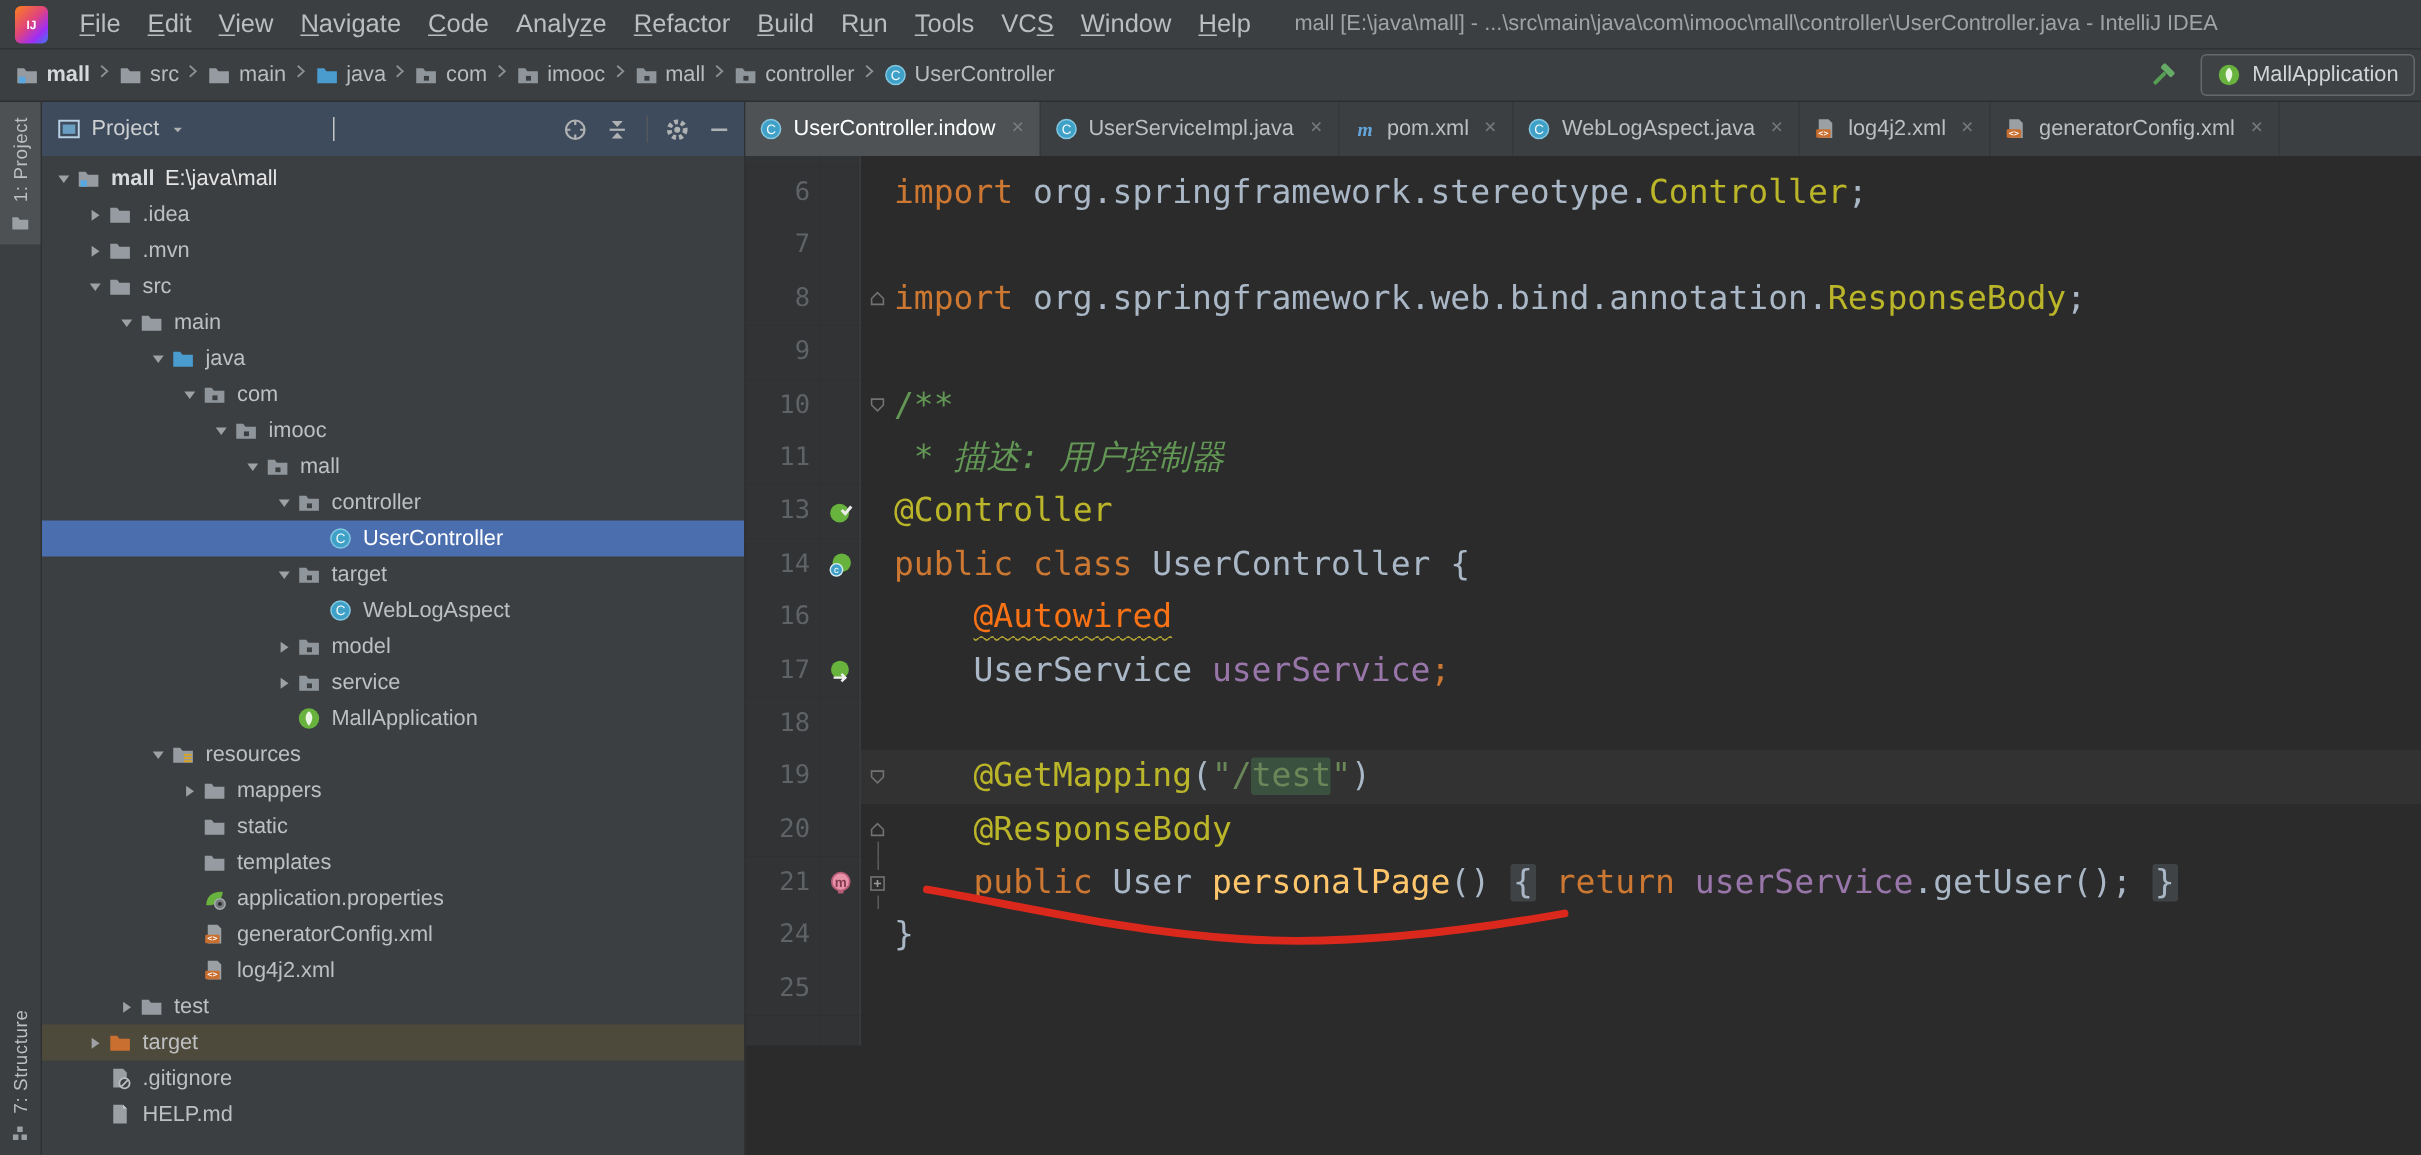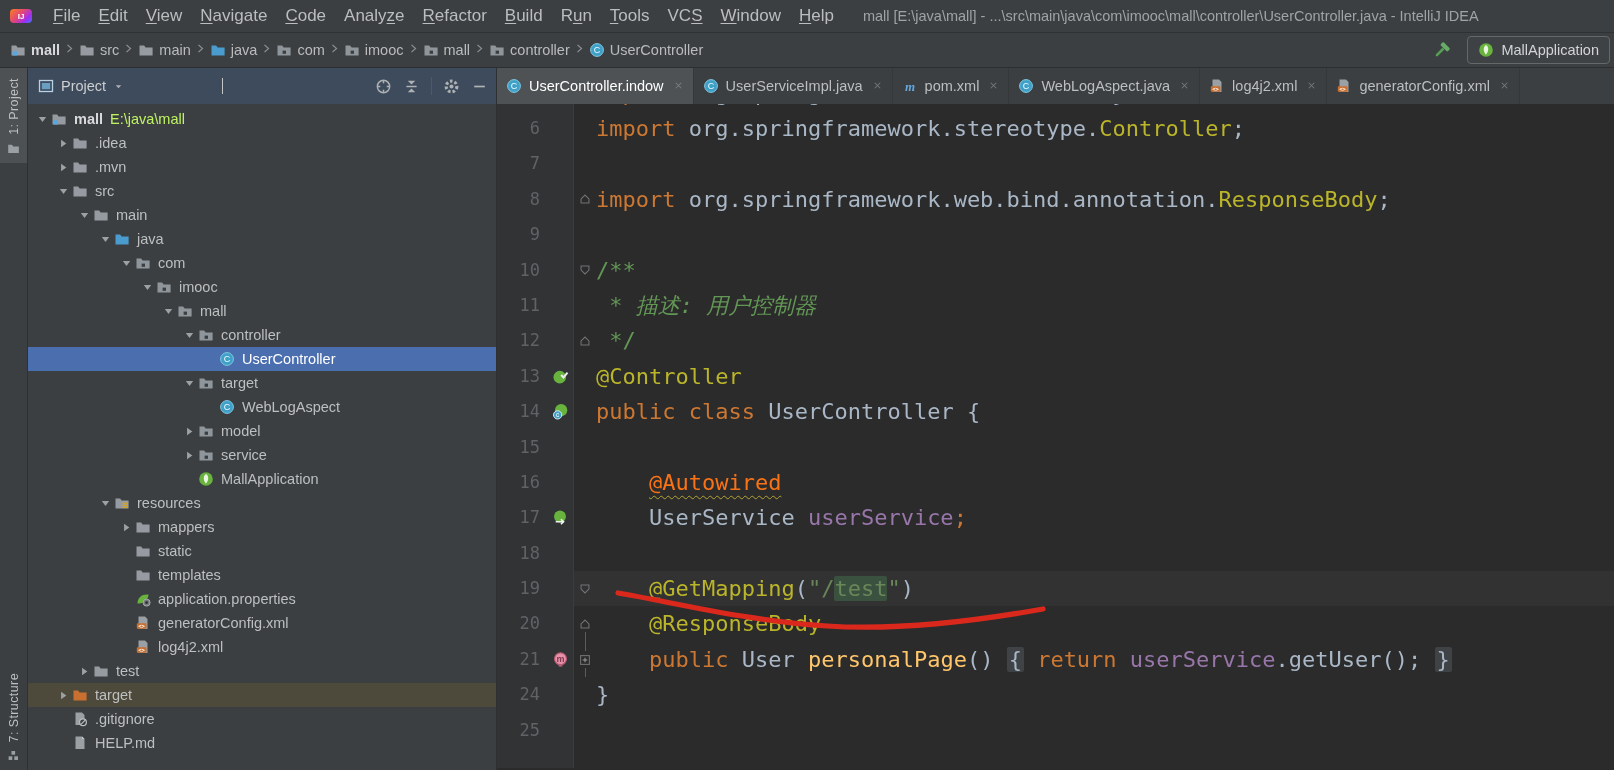--- a/index.html
+++ b/index.html
@@ -3,21 +3,21 @@
 <meta charset="utf-8">
 <style>
   html,body{margin:0;padding:0;background:#2b2b2b;}
   .app{position:relative;width:1614px;height:770px;background:#3c3f41;overflow:hidden;
        font-family:"Liberation Sans",sans-serif;color:#bbbdbf;-webkit-font-smoothing:antialiased;}
   .ic{display:inline-flex;align-items:center;justify-content:center;flex:none;}
   .ic svg{display:block;}
 
   
   .menubar{height:33px;display:flex;align-items:center;padding:0 8px;border-bottom:1px solid #2f3132;box-sizing:border-box;}
-  .logo{width:22px;height:14px;border-radius:4px;margin:0 12px 0 2px;
+  .logo{width:22px;height:25px;border-radius:4px;margin:0 12px 0 2px;
         background:linear-gradient(135deg,#fc801d,#e0447c 45%,#9f2ef5 75%,#3a7af3);
         display:flex;align-items:center;justify-content:center;color:#fff;font-size:8px;font-weight:bold;}
   .menu-item{padding:0 9px;font-size:17px;color:#bbbdbf;white-space:nowrap;}
   .menu-item u{text-underline-offset:2px;}
   .win-title{margin-left:20px;font-size:14.5px;color:#a0a3a5;white-space:nowrap;overflow:hidden;}
 
   
   .crumbbar{height:35px;display:flex;align-items:center;padding:0 4px 0 10px;border-bottom:1px solid #2c2e2f;box-sizing:border-box;}
   .crumb{display:flex;align-items:center;gap:5px;font-size:14.5px;color:#b9bbbd;white-space:nowrap;}
   .crumb .crumb-label.bold{font-weight:bold;color:#d6d8da;}
@@ -44,21 +44,21 @@
   .ph-divider{width:1px;height:18px;background:#55585a;}
 
   .tree{flex:1;overflow:hidden;padding-top:3px;font-size:14.5px;}
   .tree-row{height:24px;display:flex;align-items:center;white-space:nowrap;color:#bdbfc1;}
   .tree-row.selected{background:#4b6eaf;color:#fff;}
   .tree-row.highlight{background:#4e4a3b;align-items:center;}
   .tree-indent{flex:none;}
   .tree-arrow{width:16px;height:16px;flex:none;display:inline-flex;align-items:center;justify-content:center;}
   .tree-ico{width:18px;margin-right:6px;}
   .tree-label.bold{font-weight:bold;color:#d8dadc;}
-  .tree-suffix{color:#bef264;margin-left:7px;}
+  .tree-suffix{color:#e5e5e5;margin-left:7px;}
 
   .editor-col{flex:1;display:flex;flex-direction:column;min-width:0;}
   .tabbar{height:36px;flex:none;display:flex;align-items:stretch;background:#3c3f41;}
   .tab{display:flex;align-items:center;gap:7px;padding:0 9px;font-size:14.5px;color:#bcbec0;border-right:1px solid #35383a;}
   .tab.active{background:#4e5254;color:#fff;}
   .tab-close{opacity:.75;margin-left:2px;}
 
   .editor{position:relative;flex:1;background:#2b2b2b;overflow:hidden;
           font-family:"DejaVu Sans Mono","DejaVu Sans",monospace;font-size:22px;}
   .ln{display:flex;height:35.4px;line-height:35.4px;}
@@ -809,32 +809,20 @@
           </div>
           <div class="ln ">
             <span class="ln-num">11</span>
             <span class="ln-ico"></span>
             <div class="ln-body">
               <span class="ln-fold"></span>
               <span class="ln-code "><span class="cmti"> * 描述: 用户控制器</span></span>
             </div>
           </div>
           <div class="ln ">
-            <span class="ln-num">12</span>
-            <span class="ln-ico"></span>
-            <div class="ln-body">
-              <span class="ln-fold">
-                <svg viewBox="0 0 16 16" width="14" height="14">
-                  <path d="M3.5 12.5 h9 V8 L8 3.5 3.5 8 z" fill="none" stroke="#717375" stroke-width="1.2"></path>
-                </svg>
-              </span>
-              <span class="ln-code "><span class="cmt"> */</span></span>
-            </div>
-          </div>
-          <div class="ln ">
             <span class="ln-num">13</span>
             <span class="ln-ico">
               <span class="ic">
                 <svg viewBox="0 0 16 16" width="17" height="17">
                   <circle cx="7.3" cy="8.6" r="5.9" fill="#67b33e"></circle>
                   <path d="M8.6 6.6 L10.8 8.9 L14.6 4.4" stroke="#ececec" stroke-width="1.9" fill="none"></path>
                 </svg>
               </span>
             </span>
             <div class="ln-body">
@@ -852,28 +840,20 @@
                   <text x="5.3" y="13.3" font-size="6" text-anchor="middle" fill="#fff" font-family="Liberation Sans,sans-serif">c</text>
                 </svg>
               </span>
             </span>
             <div class="ln-body">
               <span class="ln-fold"></span>
               <span class="ln-code "><span class="kw">public class</span><span class="pl"> UserController {</span></span>
             </div>
           </div>
           <div class="ln ">
-            <span class="ln-num">15</span>
-            <span class="ln-ico"></span>
-            <div class="ln-body">
-              <span class="ln-fold"></span>
-              <span class="ln-code "></span>
-            </div>
-          </div>
-          <div class="ln ">
             <span class="ln-num">16</span>
             <span class="ln-ico"></span>
             <div class="ln-body">
               <span class="ln-fold"></span>
               <span class="ln-code "><span class="pl">    </span><span class="annw">@Autowired</span></span>
             </div>
           </div>
           <div class="ln ">
             <span class="ln-num">17</span>
             <span class="ln-ico">

